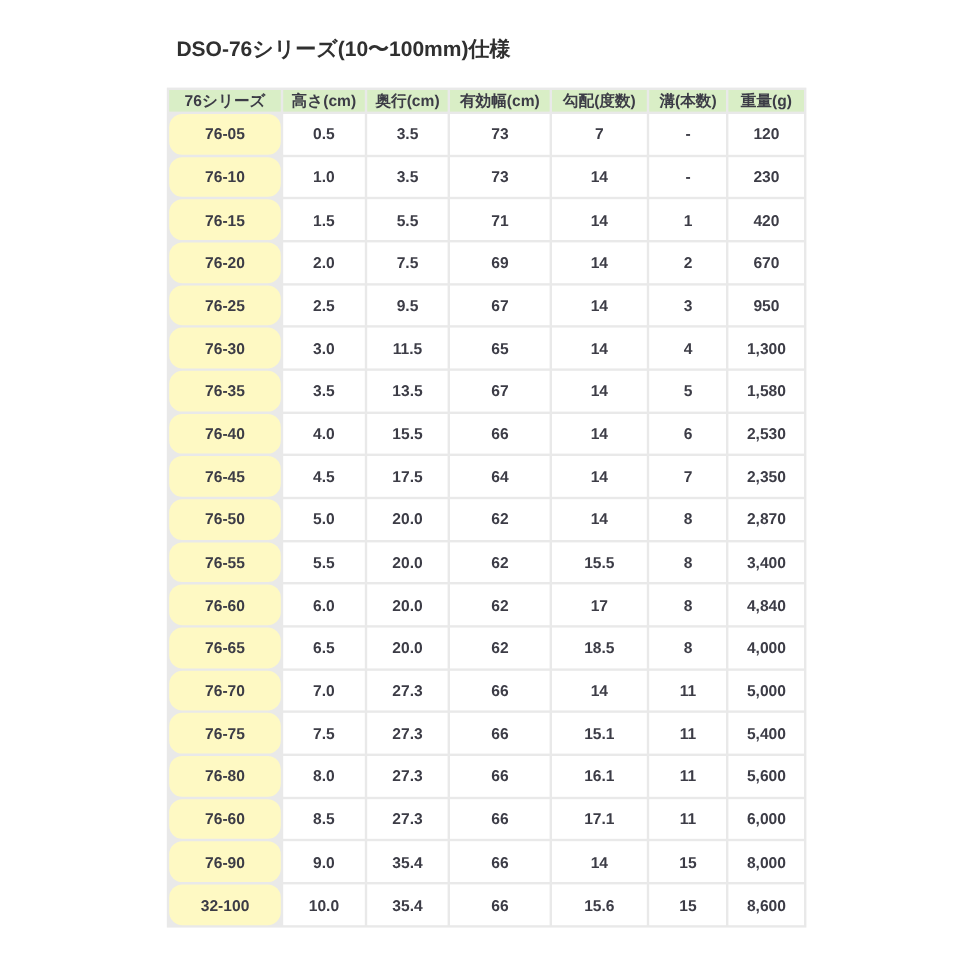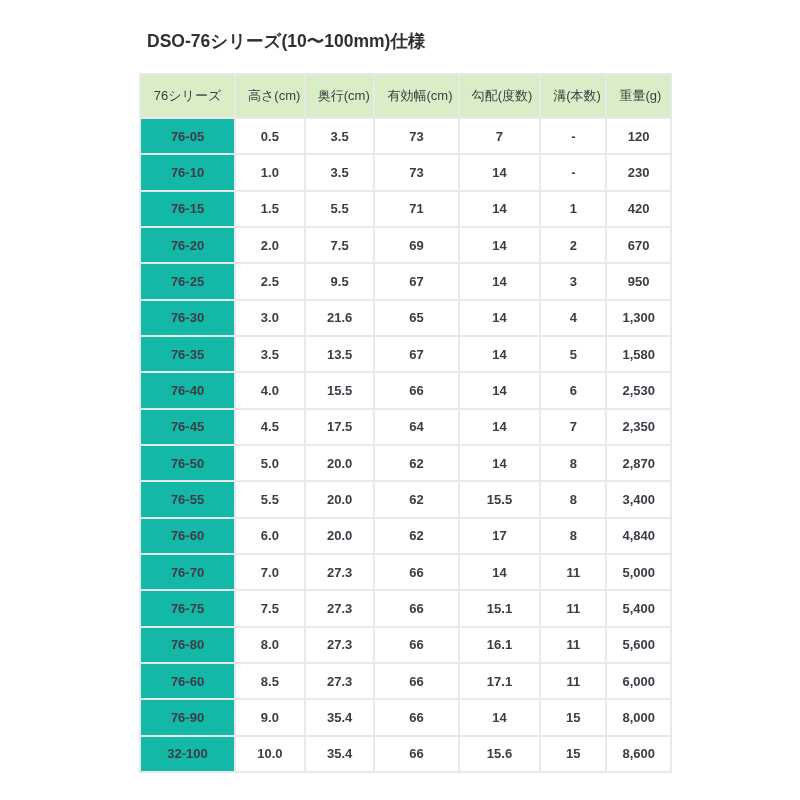--- a/index.html
+++ b/index.html
@@ -33,39 +33,40 @@
     width: 533px;
     height: 700px;
     border-collapse: separate;
     border-spacing: 2px;
     background: #e9e9e9;
     table-layout: fixed;
   }
   table.spec th {
     background: #d9eec6;
     font-size: 13px;
-    font-weight: normal;
+    font-weight: bold;
     color: #3c3c46;
     text-align: center;
     vertical-align: middle;
-    padding: 12px;
+    padding: 0;
     white-space: nowrap;
   }
   table.spec td {
     background: #ffffff;
     font-size: 13px;
     font-weight: bold;
     color: #3c3c46;
     text-align: center;
     vertical-align: middle;
     padding: 0;
     white-space: nowrap;
   }
   table.spec td.rowlabel {
-    background: #14b8a6;
+    background: #fef9c3;
+    border-radius: 11px;
   }
 </style>
 </head>
 <body>
 
 <div id="canvas">
   <div class="page-title">DSO-76シリーズ(10〜100mm)仕様</div>
 
   <table class="spec">
     <colgroup>
@@ -130,21 +131,21 @@
           <td>2.5</td>
           <td>9.5</td>
           <td>67</td>
           <td>14</td>
           <td>3</td>
           <td>950</td>
         </tr>
         <tr>
           <td class="rowlabel">76-30</td>
           <td>3.0</td>
-          <td>21.6</td>
+          <td>11.5</td>
           <td>65</td>
           <td>14</td>
           <td>4</td>
           <td>1,300</td>
         </tr>
         <tr>
           <td class="rowlabel">76-35</td>
           <td>3.5</td>
           <td>13.5</td>
           <td>67</td>
@@ -189,20 +190,29 @@
           <td>3,400</td>
         </tr>
         <tr>
           <td class="rowlabel">76-60</td>
           <td>6.0</td>
           <td>20.0</td>
           <td>62</td>
           <td>17</td>
           <td>8</td>
           <td>4,840</td>
+        </tr>
+        <tr>
+          <td class="rowlabel">76-65</td>
+          <td>6.5</td>
+          <td>20.0</td>
+          <td>62</td>
+          <td>18.5</td>
+          <td>8</td>
+          <td>4,000</td>
         </tr>
         <tr>
           <td class="rowlabel">76-70</td>
           <td>7.0</td>
           <td>27.3</td>
           <td>66</td>
           <td>14</td>
           <td>11</td>
           <td>5,000</td>
         </tr>

